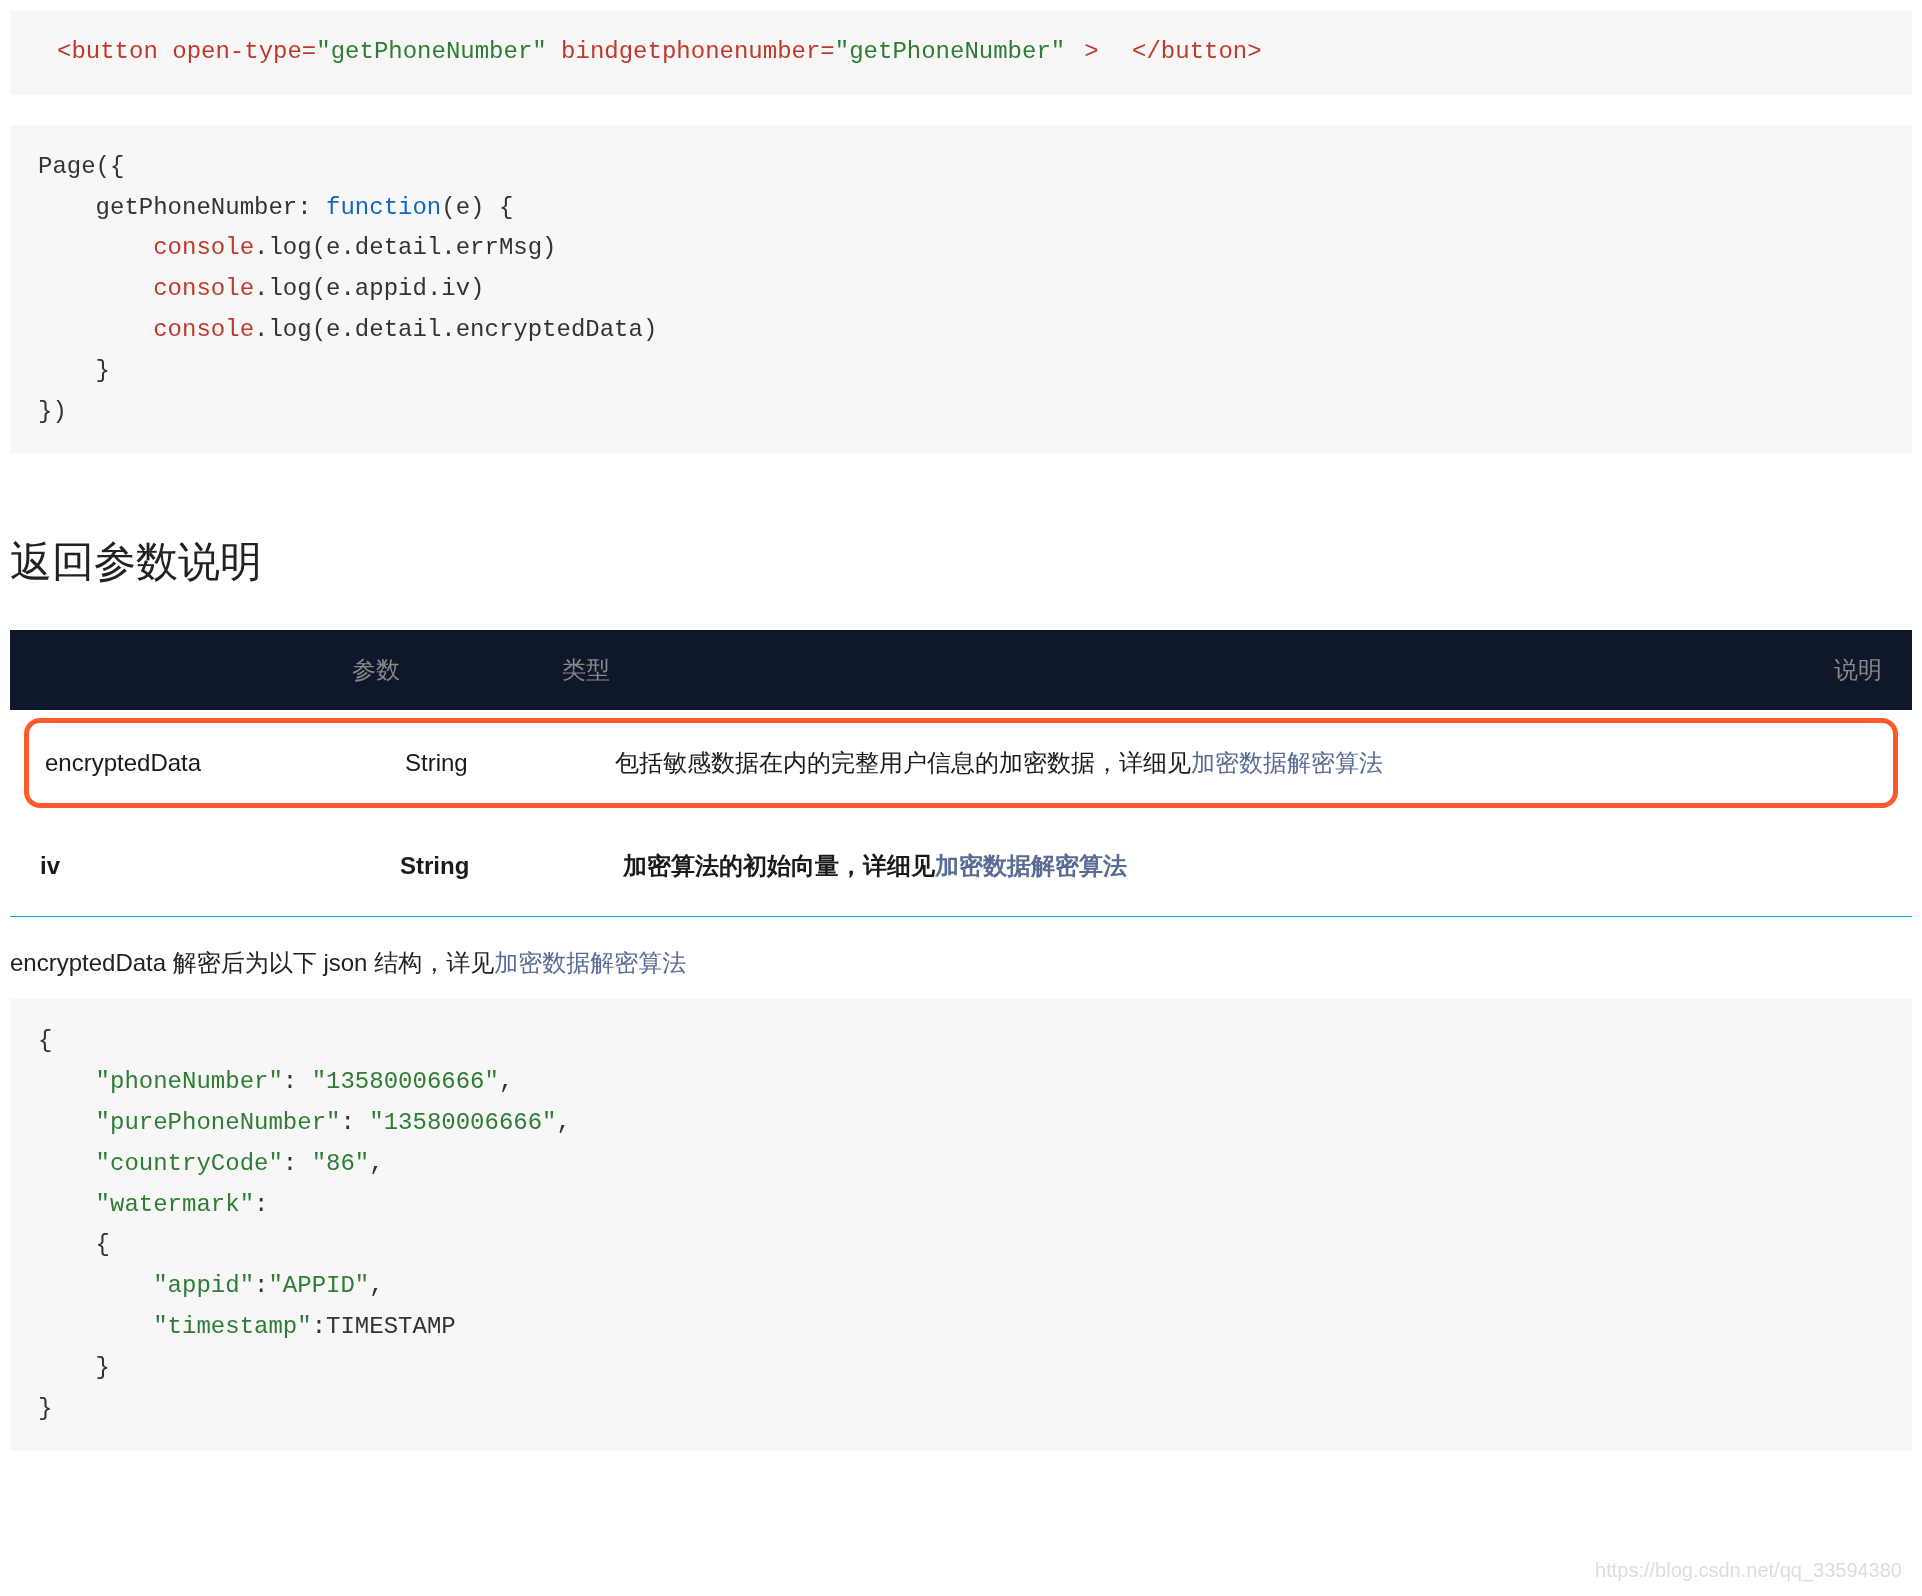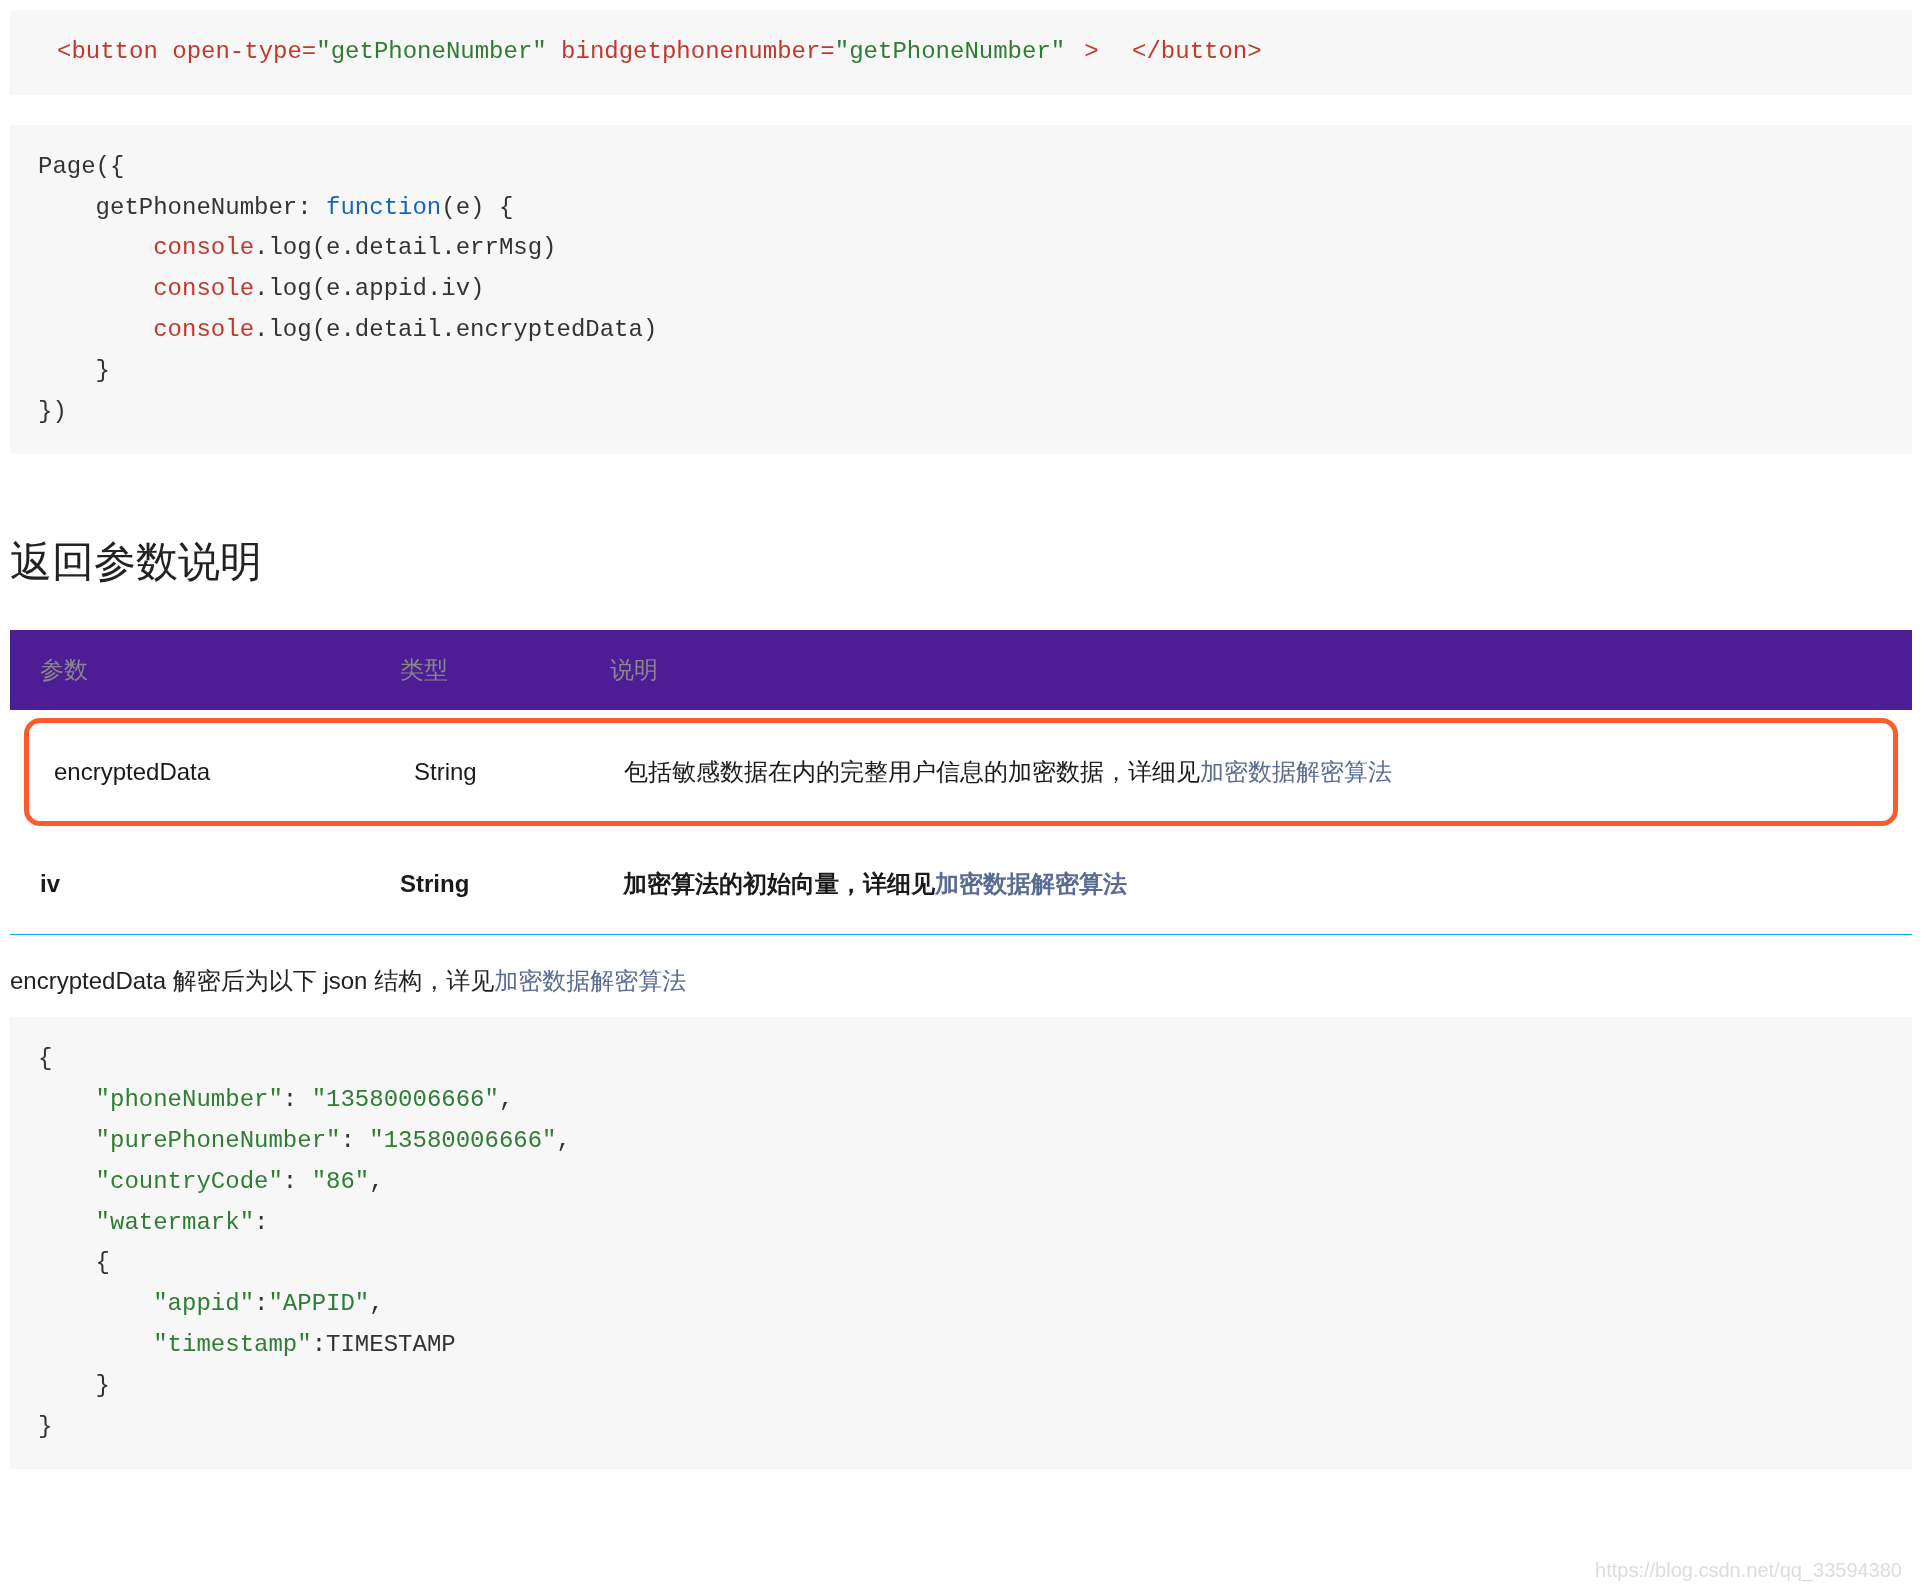--- a/index.html
+++ b/index.html
@@ -36,21 +36,21 @@
   h2.section-title {
     font-size: 42px;
     font-weight: 500;
     margin: 80px 0 40px 0;
     color: #222;
   }
   
   .hl-wrap {
     border: 5px solid #ff5a2b;
     border-radius: 16px;
-    padding: 9px;
+    padding: 0;
     margin: 8px 14px;
   }
   .hl-row {
     display: flex;
     align-items: center;
     padding: 24px 16px;
   }
   .hl-row .c1 { width: 360px; flex-shrink:0; }
   .hl-row .c2 { width: 210px; flex-shrink:0; }
   .hl-row .c3 { flex: 1; }
@@ -62,23 +62,24 @@
     border-bottom: 1px solid #0ea5e9;
     font-weight: bold;
   }
   .plain-row .c1 { width: 360px; flex-shrink:0; }
   .plain-row .c2 { width: 210px; flex-shrink:0; }
   .plain-row .c3 { flex: 1; margin-left: 13px; }
 
   .thead-row {
     display: flex;
     align-items: center;
-    background: #4c1d95;
+    background: #0f172a;
     padding: 24px 30px;
     color: #888;
+    text-align: right;
   }
   .thead-row .c1 { width: 360px; flex-shrink:0; }
   .thead-row .c2 { width: 210px; flex-shrink:0; }
   .thead-row .c3 { flex: 1; }
 
   a.link {
     color: #576b95;
     text-decoration: none;
   }
   p.body-text {

